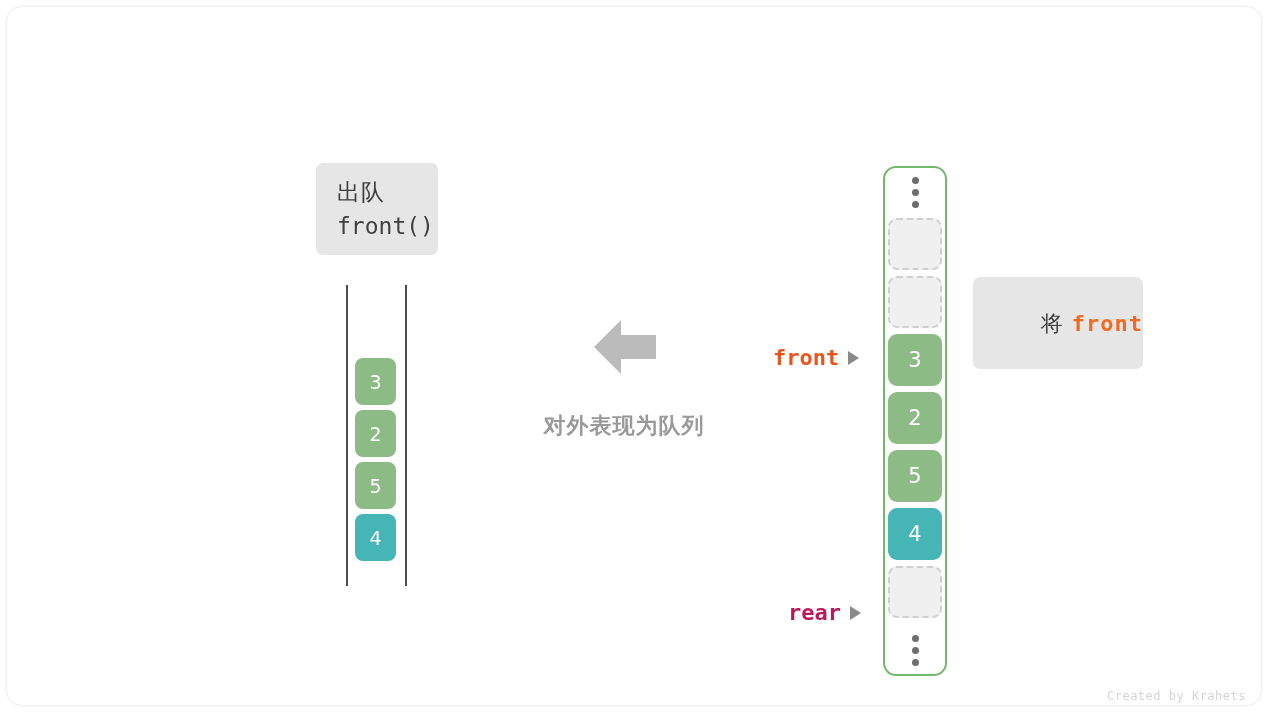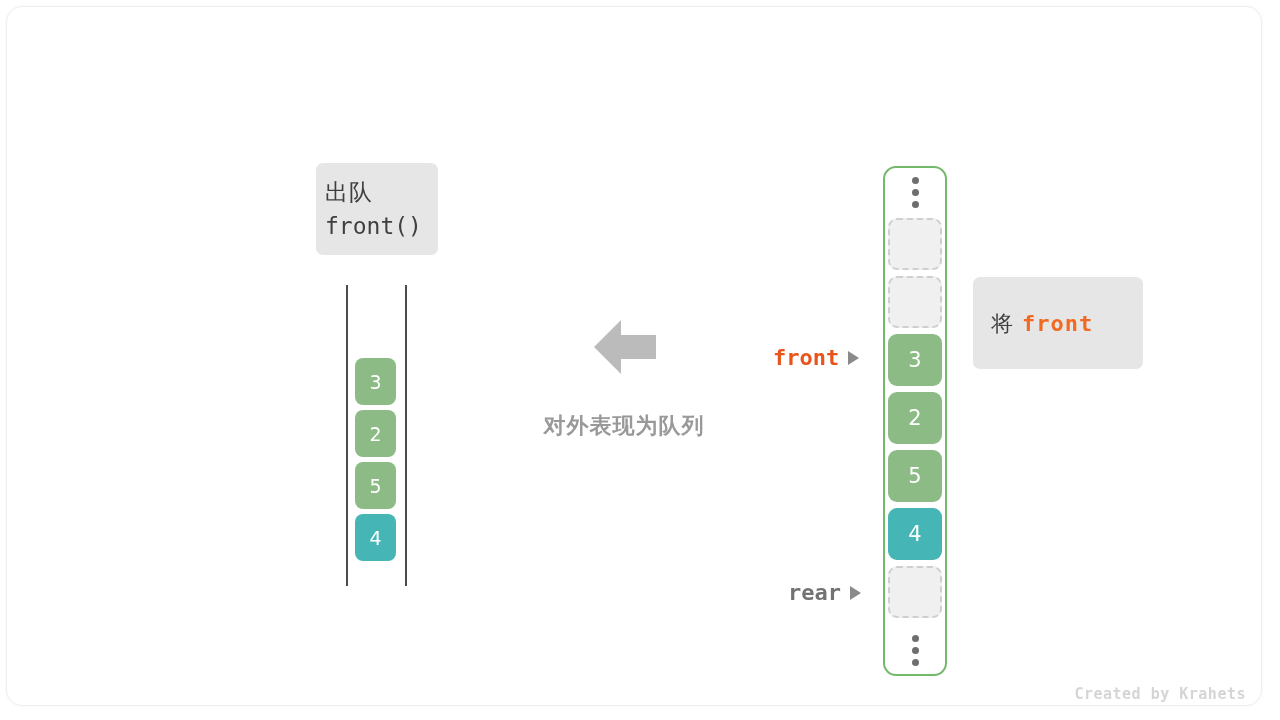--- a/index.html
+++ b/index.html
@@ -42,21 +42,21 @@
     display: flex;
     flex-direction: column;
     justify-content: center;
     box-sizing: border-box;
   }
   .poll-box {
     left: 316px;
     top: 163px;
     width: 122px;
     height: 92px;
-    padding-left: 9px;
+    padding-left: 21px;
   }
   .poll-line1 {
     font-size: 23px;
     line-height: 34px;
     letter-spacing: 1px;
   }
   .poll-line2 {
     font-family: "DejaVu Sans Mono", "Liberation Mono", monospace;
     font-size: 23px;
     line-height: 34px;
@@ -196,58 +196,58 @@
     border-bottom: 7px solid transparent;
     border-left: 11px solid #8a8a8a;
   }
   .ptr-front {
     left: 773px;
     top: 345px;
     color: #e8541a;
   }
   .ptr-rear {
     left: 788px;
-    top: 580px;
-    color: #737373;
+    top: 600px;
+    color: #be185d;
     justify-content: center;
   }
 
   
   .note-box {
     left: 973px;
     top: 277px;
     width: 170px;
     height: 92px;
     padding-left: 18px;
   }
   .note-line {
     font-size: 22px;
     line-height: 37px;
     letter-spacing: 1px;
     white-space: nowrap;
+    text-align: right;
   }
   .note-mono {
     font-family: "DejaVu Sans Mono", "Liberation Mono", monospace;
     font-weight: bold;
     color: #f26a21;
   }
   .note-num {
     font-family: "DejaVu Sans Mono", "Liberation Mono", monospace;
   }
 
   
   .credit {
     position: absolute;
     right: 34px;
     bottom: 17px;
     color: #d5d5d5;
     font-family: "DejaVu Sans Mono", "Liberation Mono", monospace;
-    font-size: 15px;
+    font-size: 12px;
     letter-spacing: 0.5px;
-    font-weight: bold;
   }
 </style>
 </head>
 <body>
 
 <div id="canvas">
   <div class="page-frame"></div>
 
   <div class="label-box poll-box">
     <div class="poll-line1">出队</div>

